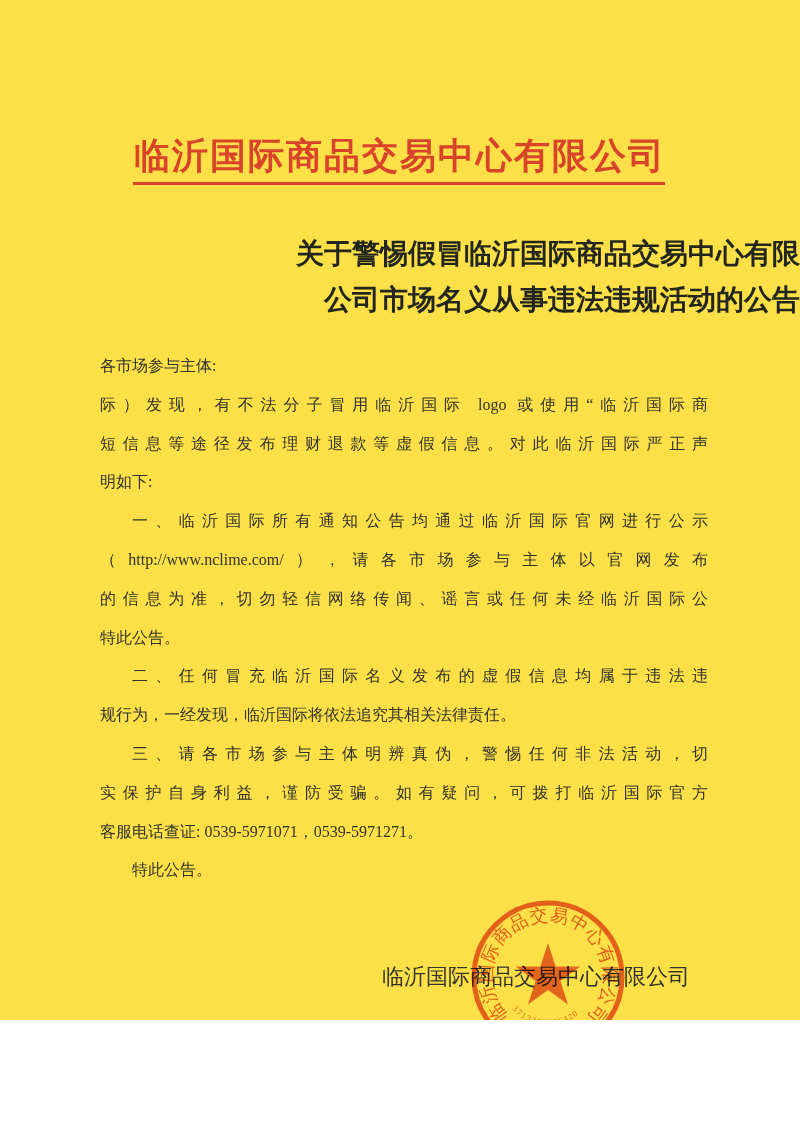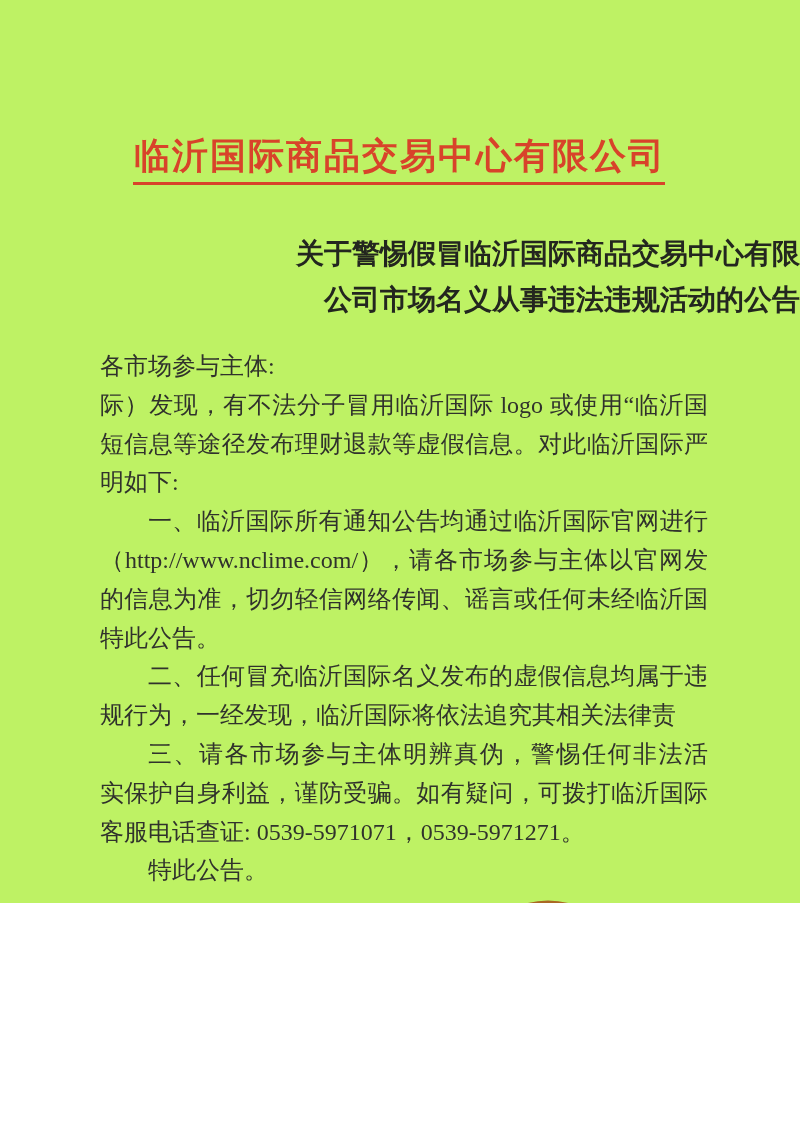--- a/index.html
+++ b/index.html
@@ -1,18 +1,18 @@
 <!DOCTYPE html>
 <html><head>
 <meta charset="utf-8">
 <style>
   html,body{margin:0;padding:0;background:#ffffff;}
   #page{
-    position:relative;width:800px;height:903px;margin:0 auto;
-    background:#bef264;overflow:hidden;
+    position:relative;width:800px;height:1020px;margin:0 auto;
+    background:#fde047;overflow:hidden;
     font-family:"Liberation Serif", serif;
   }
   
   #letterhead{
     position:absolute;top:132px;left:0;width:800px;text-align:center;
     font-size:36px;font-weight:bold;letter-spacing:2px;color:#d8432a;
     white-space:nowrap;
   }
   #letterhead-rule{
     position:absolute;top:182px;left:133px;width:532px;height:3px;
@@ -21,21 +21,21 @@
   
   #doc-title{
     position:absolute;top:231px;left:0;width:800px;text-align:right;
     font-size:28px;font-weight:bold;color:#23261f;line-height:46px;
   }
   
   #body-text{
     position:absolute;top:347px;left:100px;width:608px;color:#30322c;
   }
   .bline{
-    font-size:24px;line-height:38.8px;height:38.8px;overflow:hidden;
+    font-size:16px;line-height:38.8px;height:38.8px;overflow:hidden;
   }
   .bline.ind{text-indent:2em;}
   .bline.fill{text-align:justify;text-align-last:justify;}
   
   #sig-company{
     position:absolute;top:962px;left:0;width:690px;text-align:right;
     font-size:22px;color:#30322c;white-space:nowrap;
   }
   #sig-date{
     position:absolute;top:1038px;left:0;width:658px;text-align:center;

